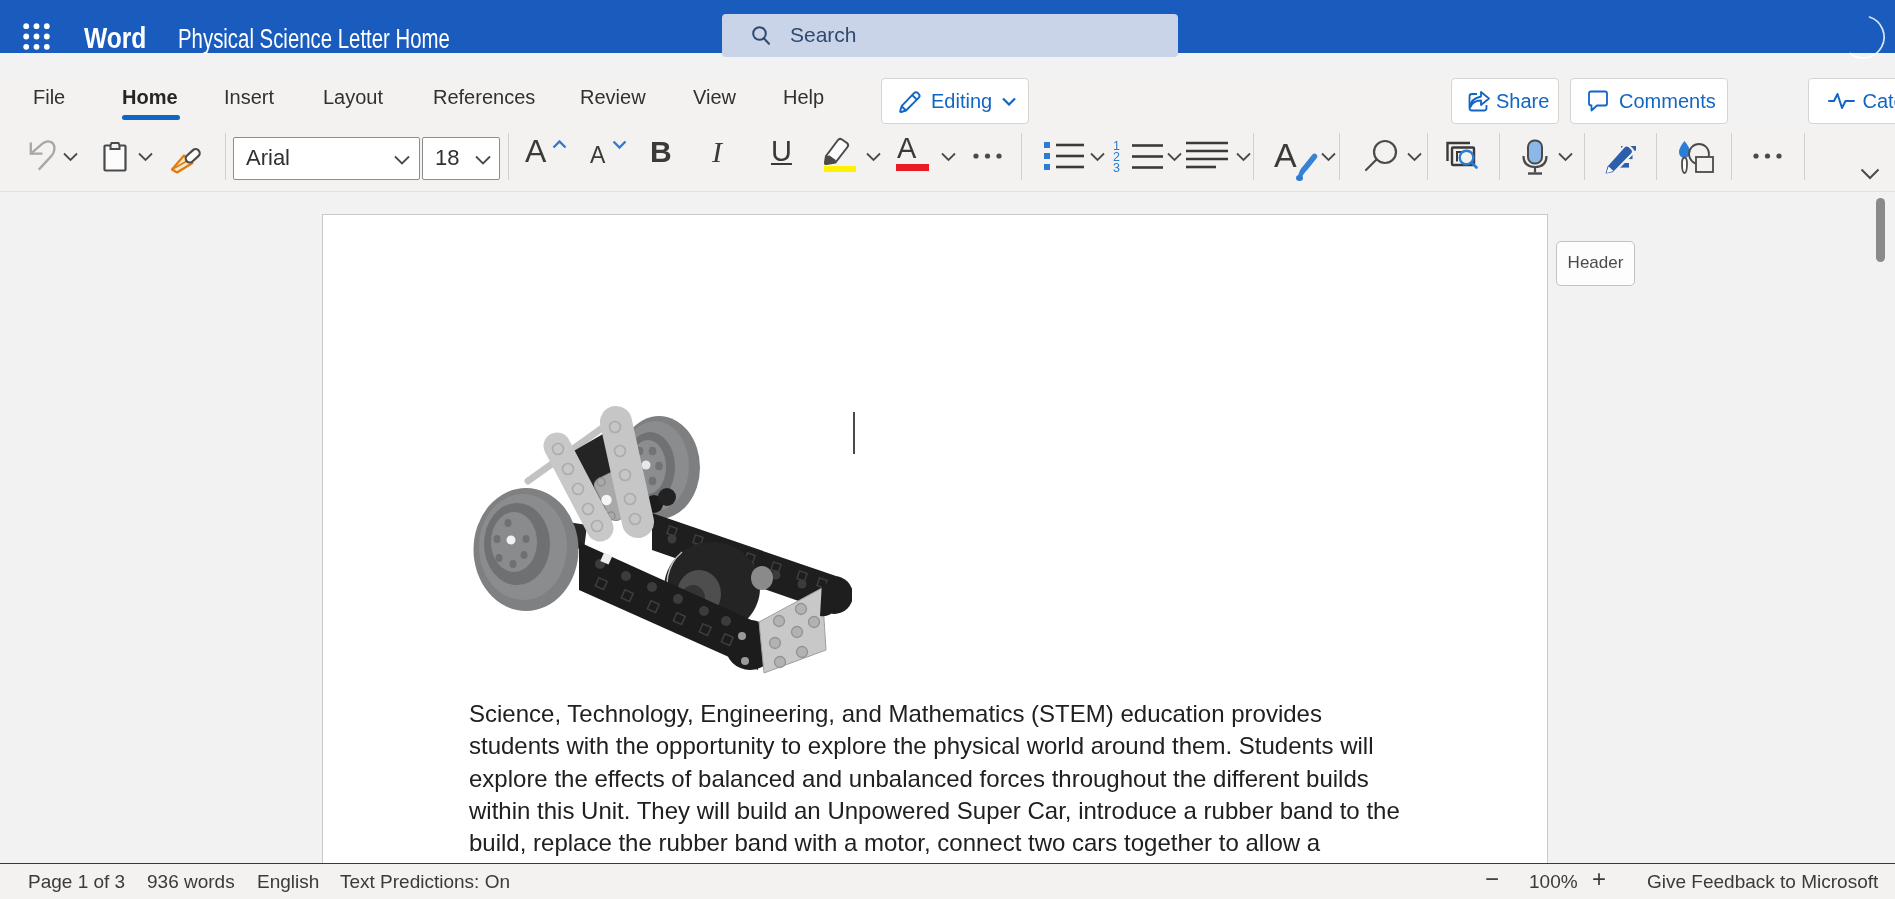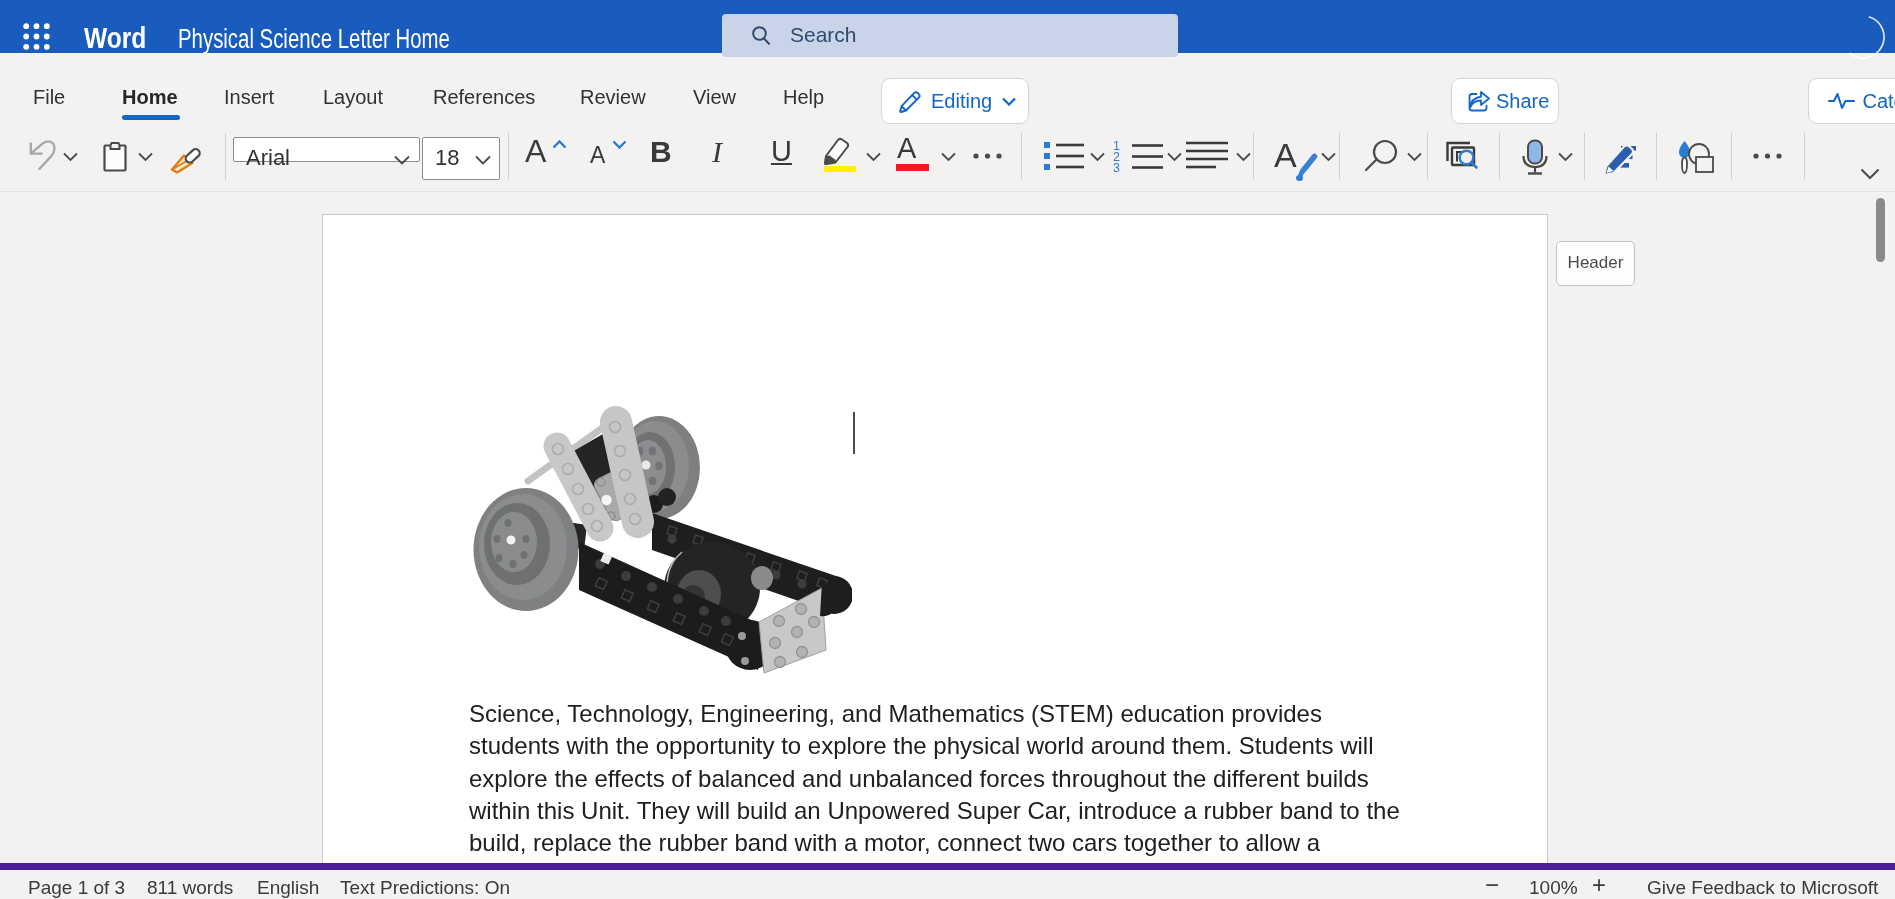--- a/index.html
+++ b/index.html
@@ -8,32 +8,32 @@
   .abs { position:absolute; }
   
   #topbar { position:absolute; left:0; top:0; width:1895px; height:53px; background:#1A5CBD; }
   #topbar .word { position:absolute; left:84px; top:21px; color:#fff; font-size:30px; font-weight:bold; transform:scaleX(0.82); transform-origin:left top; }
   #topbar .title { position:absolute; left:178px; top:24px; color:#fff; font-size:27px; transform:scaleX(0.755); transform-origin:left top; }
   #searchbox { position:absolute; left:722px; top:14px; width:456px; height:43px; background:#C9D4E8; border-radius:4px; }
   #searchbox .stext { position:absolute; left:68px; top:9px; font-size:21px; color:#2F4A6E; }
   
   #menurow { position:absolute; left:0; top:71px; width:1676px; height:55px; background:#F3F2F1; }
   .mitem { position:absolute; top:15px; font-size:20px; color:#323130; }
-  .mbtn { position:absolute; top:7px; height:46px; background:#fff; border:1px solid #D6D4D2; border-radius:9px; color:#1166C5; font-size:20px; font-weight:normal; display:flex; align-items:center; }
+  .mbtn { position:absolute; top:7px; height:46px; background:#fff; border:1px solid #D6D4D2; border-radius:4px; color:#1166C5; font-size:20px; font-weight:normal; display:flex; align-items:center; }
   
   #ribbon { position:absolute; left:0; top:126px; width:1895px; height:66px; background:#F3F2F1; border-bottom:1px solid #E4E2E0; }
   .sep { position:absolute; top:7px; width:1px; height:47px; background:#D2D0CE; }
   .combo { position:absolute; top:11px; background:#fff; border:1px solid #8F8D8B; border-radius:2px; }
   
   #canvas { position:absolute; left:0; top:192px; width:1895px; height:671px; background:#F2F2F2; }
   #page { position:absolute; left:322px; top:22px; width:1226px; height:649px; background:#fff; border:1px solid #CBC9C7; border-bottom:none; }
   #headerbtn { position:absolute; left:1556px; top:49px; width:79px; height:45px; background:#FDFDFD; border:1px solid #C4C2C0; border-radius:5px; color:#4A4A4A; font-size:17px; text-align:center; line-height:42px; }
   #thumb { position:absolute; left:1876px; top:6px; width:9px; height:64px; background:#8A8A8A; border-radius:5px; }
   
-  #statusbar { position:absolute; left:0; top:863px; width:1895px; height:36px; background:#F3F2F1; border-top:7px solid #4c1d95; font-size:19px; color:#3B3A39; }
+  #statusbar { position:absolute; left:0; top:863px; width:1895px; height:36px; background:#F3F2F1; border-top:1px solid #4c1d95; font-size:19px; color:#3B3A39; }
   #statusbar span { position:absolute; top:7px; }
   
   .bodyline { position:absolute; white-space:nowrap; font-size:24px; color:#202020; line-height:32.3px; }
 </style>
 </head>
 <body>
 
 <div id="topbar">
   <svg class="abs" style="left:23px; top:23px" width="27" height="27" viewBox="0 0 27 27">
     <g fill="#fff">
@@ -85,20 +85,26 @@
   </div>
 
   <div class="mbtn" style="left:1451px; width:108px;">
     <svg style="margin-left:14px" width="26" height="26" viewBox="0 0 26 26">
       <path d="M15 4 L23 10.5 L15 17 L15 12.5 Q7 12.5 4.5 19 Q4 11 15 8.5 Z" fill="none" stroke="#1166C5" stroke-width="1.8" stroke-linejoin="round"></path>
       <path d="M11 6 L6 6 Q3.5 6 3.5 8.5 L3.5 20 Q3.5 22.5 6 22.5 L18 22.5 Q20.5 22.5 20.5 20 L20.5 17" fill="none" stroke="#1166C5" stroke-width="1.8"></path>
     </svg>
     <span style="margin-left:4px">Share</span>
   </div>
 
+  <div class="mbtn" style="left:1570px; width:158px;">
+    <svg style="margin-left:14px" width="26" height="26" viewBox="0 0 26 26">
+      <path d="M4 5.5 Q4 3.5 6 3.5 L20 3.5 Q22 3.5 22 5.5 L22 15.5 Q22 17.5 20 17.5 L12 17.5 L6.5 22.5 L6.5 17.5 Q4 17.5 4 15.5 Z" fill="none" stroke="#1166C5" stroke-width="1.8" stroke-linejoin="round"></path>
+    </svg>
+    <span style="margin-left:8px">Comments</span>
+  </div>
 
   <div class="mbtn" style="left:1808px; width:142px;justify-content:center;">
     <svg style="margin-left:13px" width="27" height="22" viewBox="0 0 27 22">
       <path d="M1 11 L6 11 L9.5 4 L14 18 L17.5 11 L26 11" fill="none" stroke="#1166C5" stroke-width="2" stroke-linejoin="round" stroke-linecap="round"></path>
     </svg>
     <span style="margin-left:7px">Catch up</span>
   </div>
 </div>
 
 <div id="ribbon">
@@ -119,21 +125,21 @@
       <path d="M1 1.5 L7.5 8 L14 1.5" fill="none" stroke="#4A4A4A" stroke-width="1.8"></path>
     </svg>
 
   <svg class="abs" style="left:170px; top:17px" width="36" height="32" viewBox="0 0 36 32">
     <polygon points="2,26.5 14,12.5 22.5,20 7,29.5" fill="#FAE7C8" stroke="#E07B10" stroke-width="2.2" stroke-linejoin="round"></polygon>
     <path d="M2,26.5 L19.5,16.5" fill="none" stroke="#E07B10" stroke-width="1.6"></path>
     <rect x="-1" y="-4" width="16" height="8" rx="4" fill="#FDFDFD" stroke="#4A4A4A" stroke-width="2.2" transform="translate(17.5,17.5) rotate(-42)"></rect>
   </svg>
   <div class="sep" style="left:225px"></div>
 
-  <div class="combo" style="left:233px; width:187px; height:25px;">
+  <div class="combo" style="left:233px; width:187px; height:43px;">
     <div class="abs" style="left:12px; top:7px; font-size:22px; color:#323130">Arial</div>
     <svg class="abs" style="left:160px; top:17px" width="16" height="10" viewBox="0 0 16 10">
         <path d="M1 1.5 L8 8.5 L15 1.5" fill="none" stroke="#4A4A4A" stroke-width="1.8"></path>
       </svg>
   </div>
   <div class="combo" style="left:422px; width:78px; height:43px;">
     <div class="abs" style="left:12px; top:7px; font-size:22px; color:#323130">18</div>
     <svg class="abs" style="left:52px; top:17px" width="16" height="10" viewBox="0 0 16 10">
         <path d="M1 1.5 L8 8.5 L15 1.5" fill="none" stroke="#4A4A4A" stroke-width="1.8"></path>
       </svg>
@@ -404,20 +410,20 @@
   <div class="abs" style="left:853px; top:220px; width:2px; height:42px; background:#4A4A4A"></div>
   <div class="bodyline" style="left:469px; top:506px">Science, Technology, Engineering, and Mathematics (STEM) education provides</div>
   <div class="bodyline" style="left:469px; top:538px">students with the opportunity to explore the physical world around them. Students will</div>
   <div class="bodyline" style="left:469px; top:571px">explore the effects of balanced and unbalanced forces throughout the different builds</div>
   <div class="bodyline" style="left:469px; top:603px">within this Unit. They will build an Unpowered Super Car, introduce a rubber band to the</div>
   <div class="bodyline" style="left:469px; top:635px">build, replace the rubber band with a motor, connect two cars together to allow a</div>
 </div>
 
 <div id="statusbar">
   <span style="left:28px">Page 1 of 3</span>
-  <span style="left:147px">811 words</span>
+  <span style="left:147px">936 words</span>
   <span style="left:257px">English</span>
   <span style="left:340px">Text Predictions: On</span>
   <span style="left:1485px; font-size:24px; top:1px; color:#3B3A39">−</span>
   <span style="left:1529px">100%</span>
   <span style="left:1592px; font-size:24px; top:1px; color:#3B3A39">+</span>
   <span style="left:1647px">Give Feedback to Microsoft</span>
 </div>
 
 </body></html>

